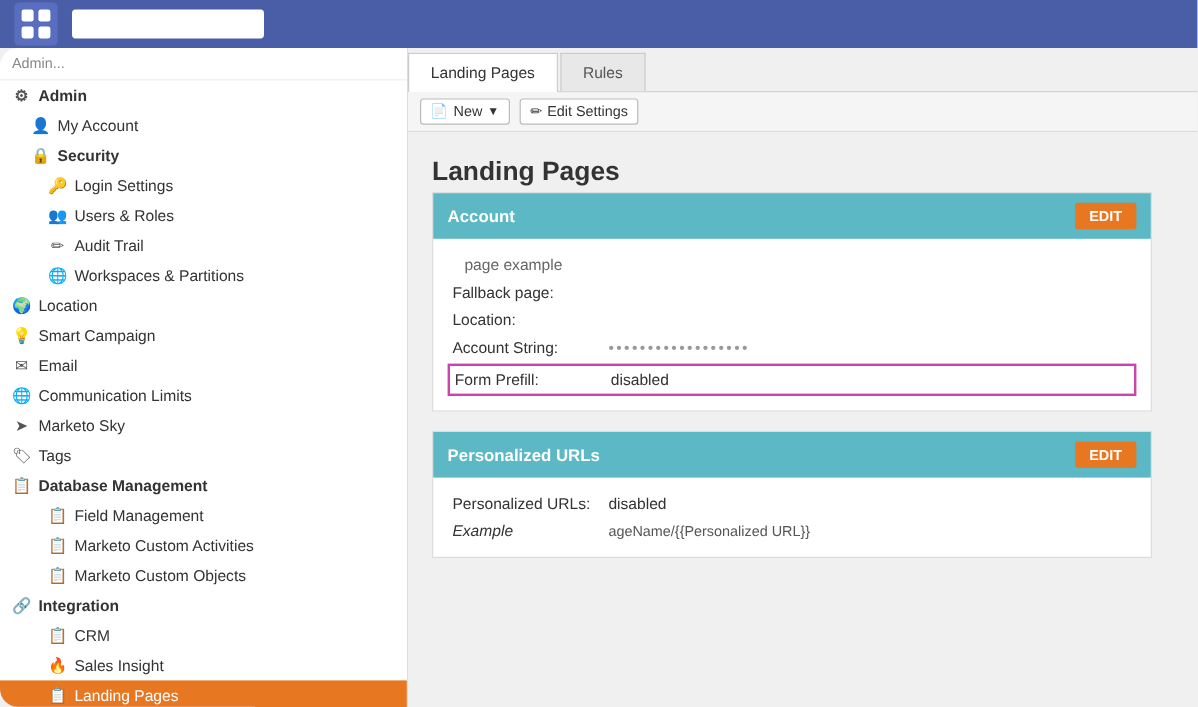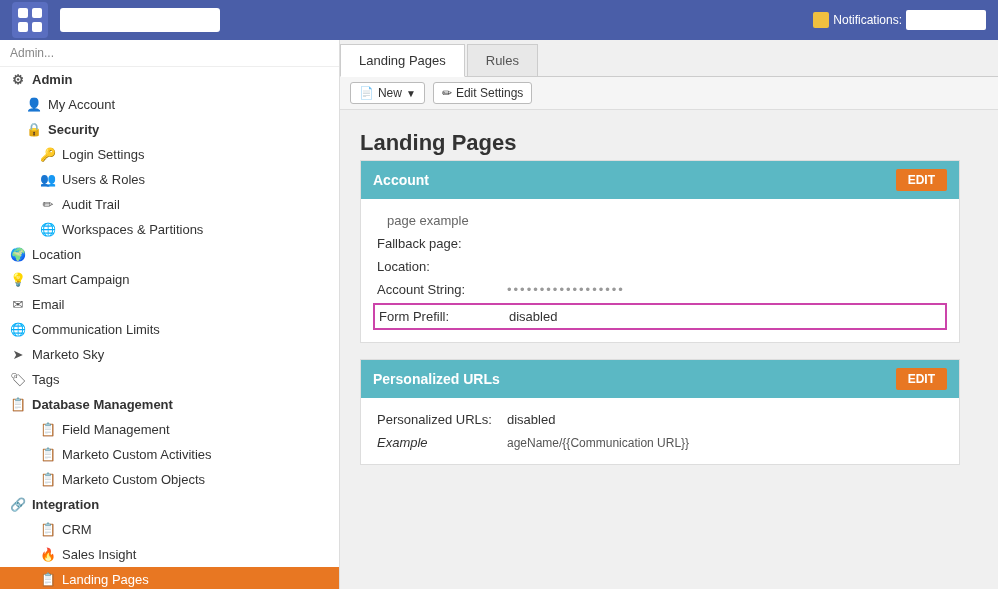--- a/index.html
+++ b/index.html
@@ -44,20 +44,21 @@
       background: #f0c040;
       display: inline-block;
       border-radius: 2px;
     }
 
     
     .main-layout {
       display: flex;
       flex: 1;
       overflow: hidden;
+      border-radius: 15px;
     }
 
     
     .sidebar {
       width: 340px;
       background: white;
       border-right: 1px solid #ddd;
       overflow-y: auto;
       flex-shrink: 0;
     }
@@ -258,25 +259,20 @@
 <div class="header">
   <div class="header-logo">
     <svg viewBox="0 0 28 28" fill="white">
       <rect x="2" y="2" width="10" height="10" rx="2"></rect>
       <rect x="16" y="2" width="10" height="10" rx="2"></rect>
       <rect x="2" y="16" width="10" height="10" rx="2"></rect>
       <rect x="16" y="16" width="10" height="10" rx="2"></rect>
     </svg>
   </div>
   <input class="header-search" type="text" placeholder="" style="">
-  <div class="header-right">
-    <span class="notification-icon"></span>
-    <span>Notifications:</span>
-    <input type="text" style="width: 80px; height: 20px; margin-left: 4px; font-size: 12px; border: none; border-radius: 2px; padding: 0px 4px;">
-  </div>
 </div>
 
 <div class="main-layout">
 
   <div class="sidebar">
     <div class="sidebar-admin-label">Admin...</div>
 
     <div class="sidebar-section-header">
       <span class="sidebar-item-icon">⚙</span>
       <span>Admin</span>
@@ -446,21 +442,21 @@
         </div>
         <div class="card-body">
 
           <div class="setting-row-inline">
             <span class="setting-label">Personalized URLs:</span>
             <span class="setting-value">disabled</span>
           </div>
 
           <div class="setting-row-inline">
             <span class="setting-label" style="font-style:italic;">Example</span>
-            <span class="setting-value" style="font-size:12px; color:#555;">ageName/{{Communication URL}}</span>
+            <span class="setting-value" style="font-size:12px; color:#555;">ageName/{{Personalized URL}}</span>
           </div>
 
         </div>
       </div>
 
     </div>
   </div>
 </div>
 
 </body></html>

